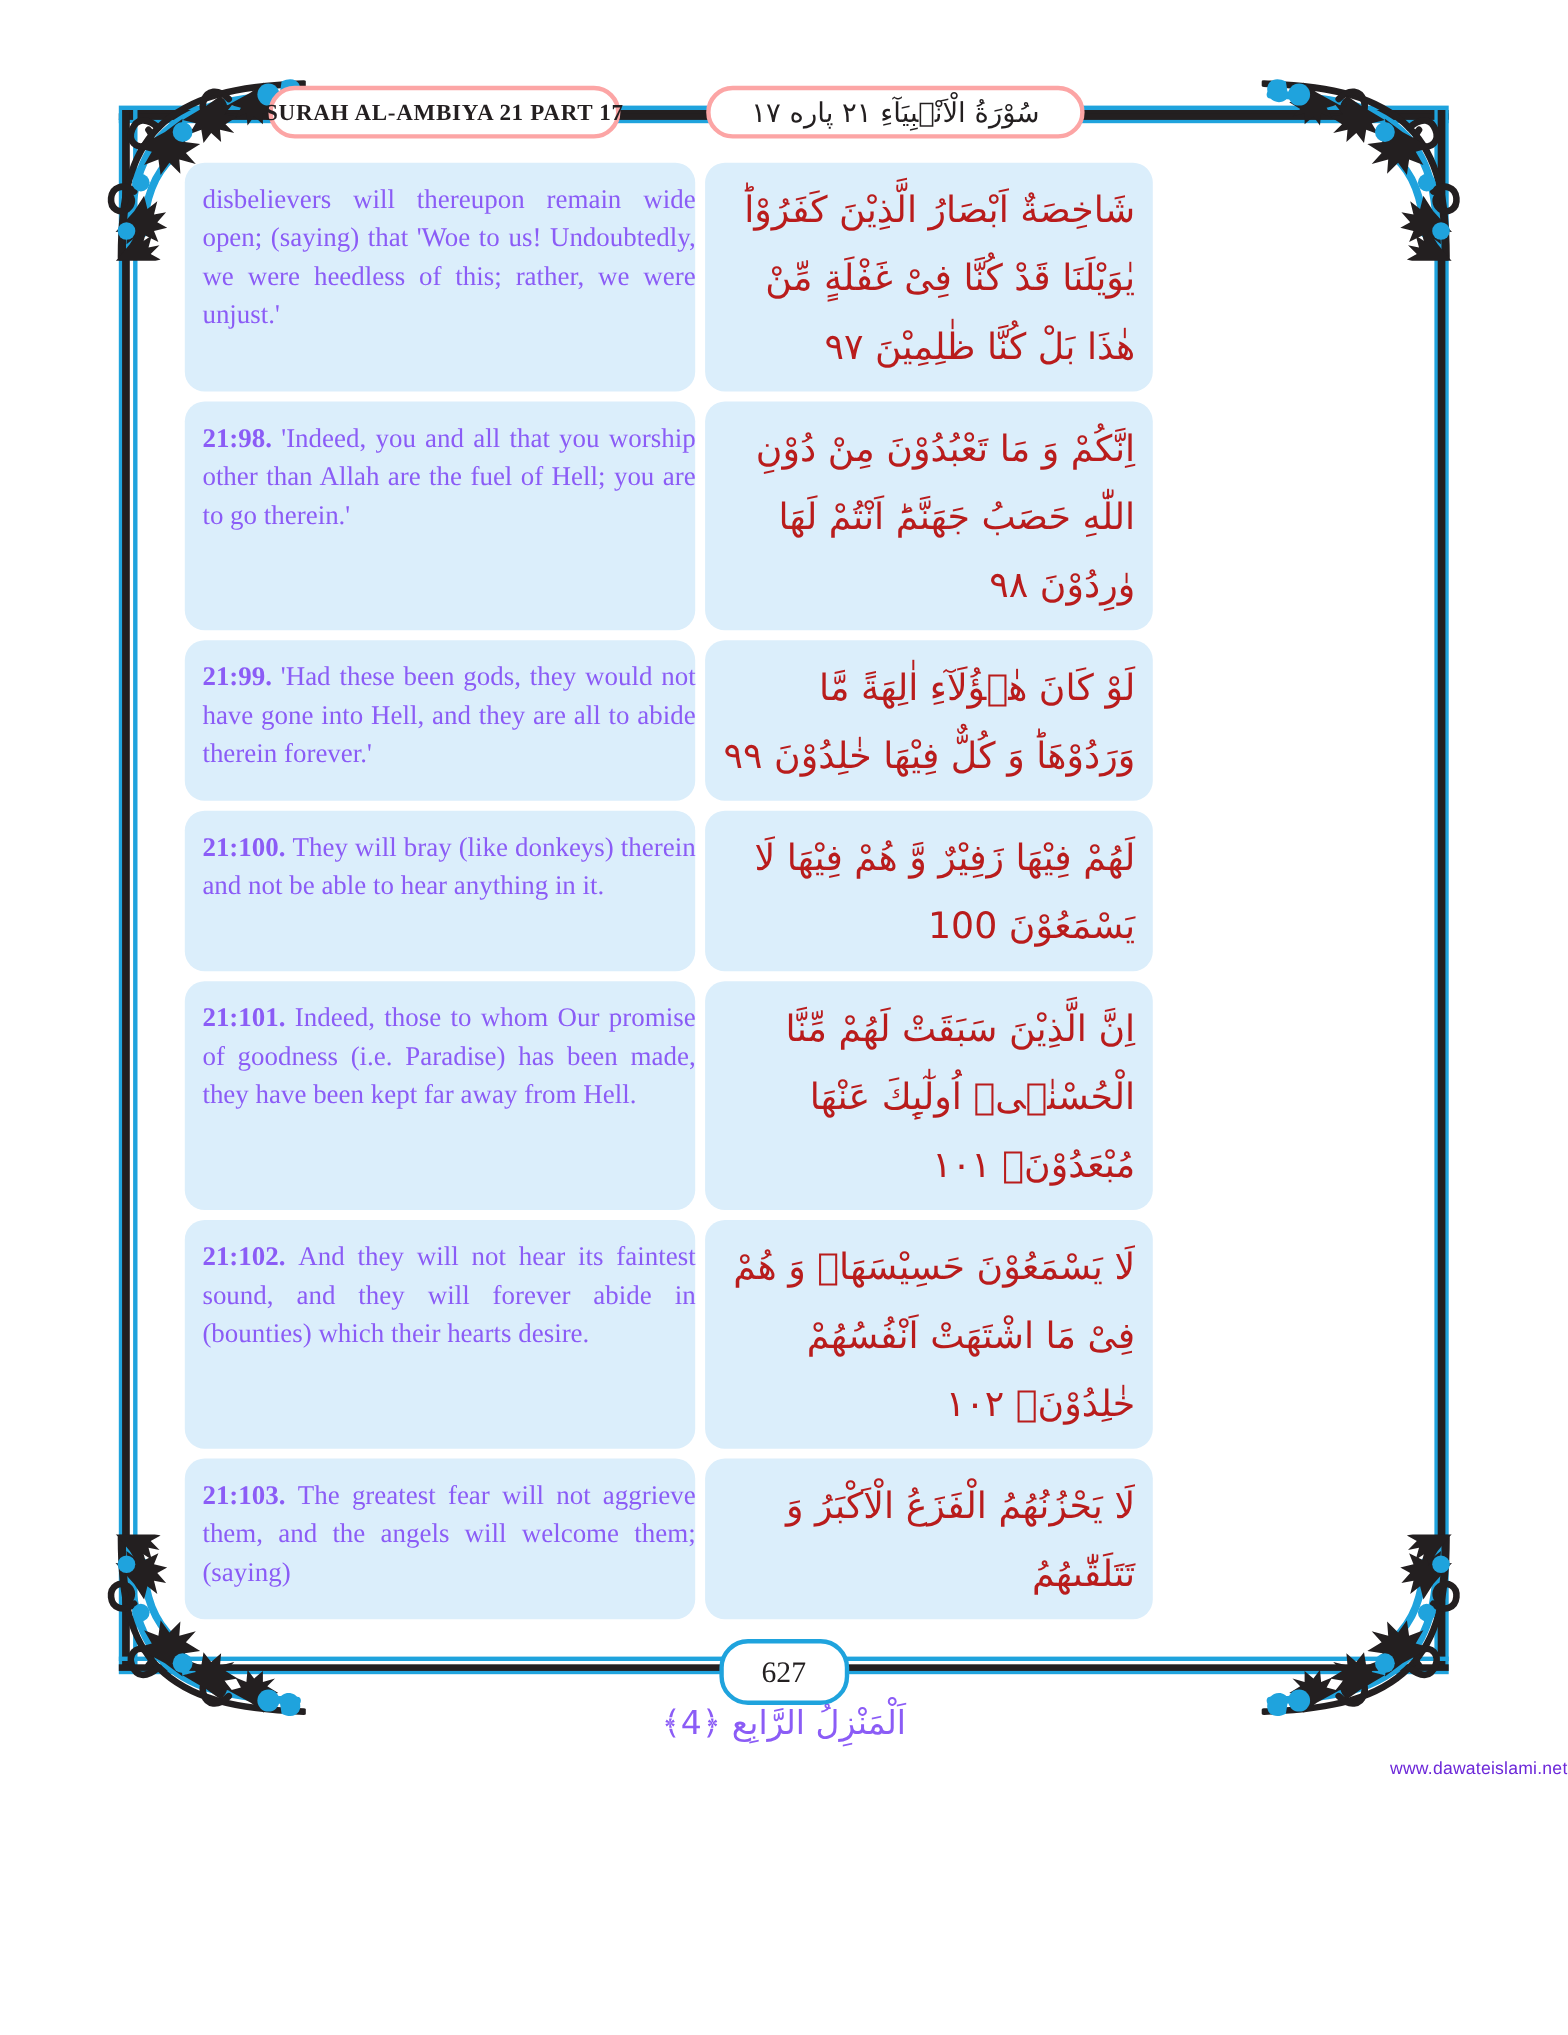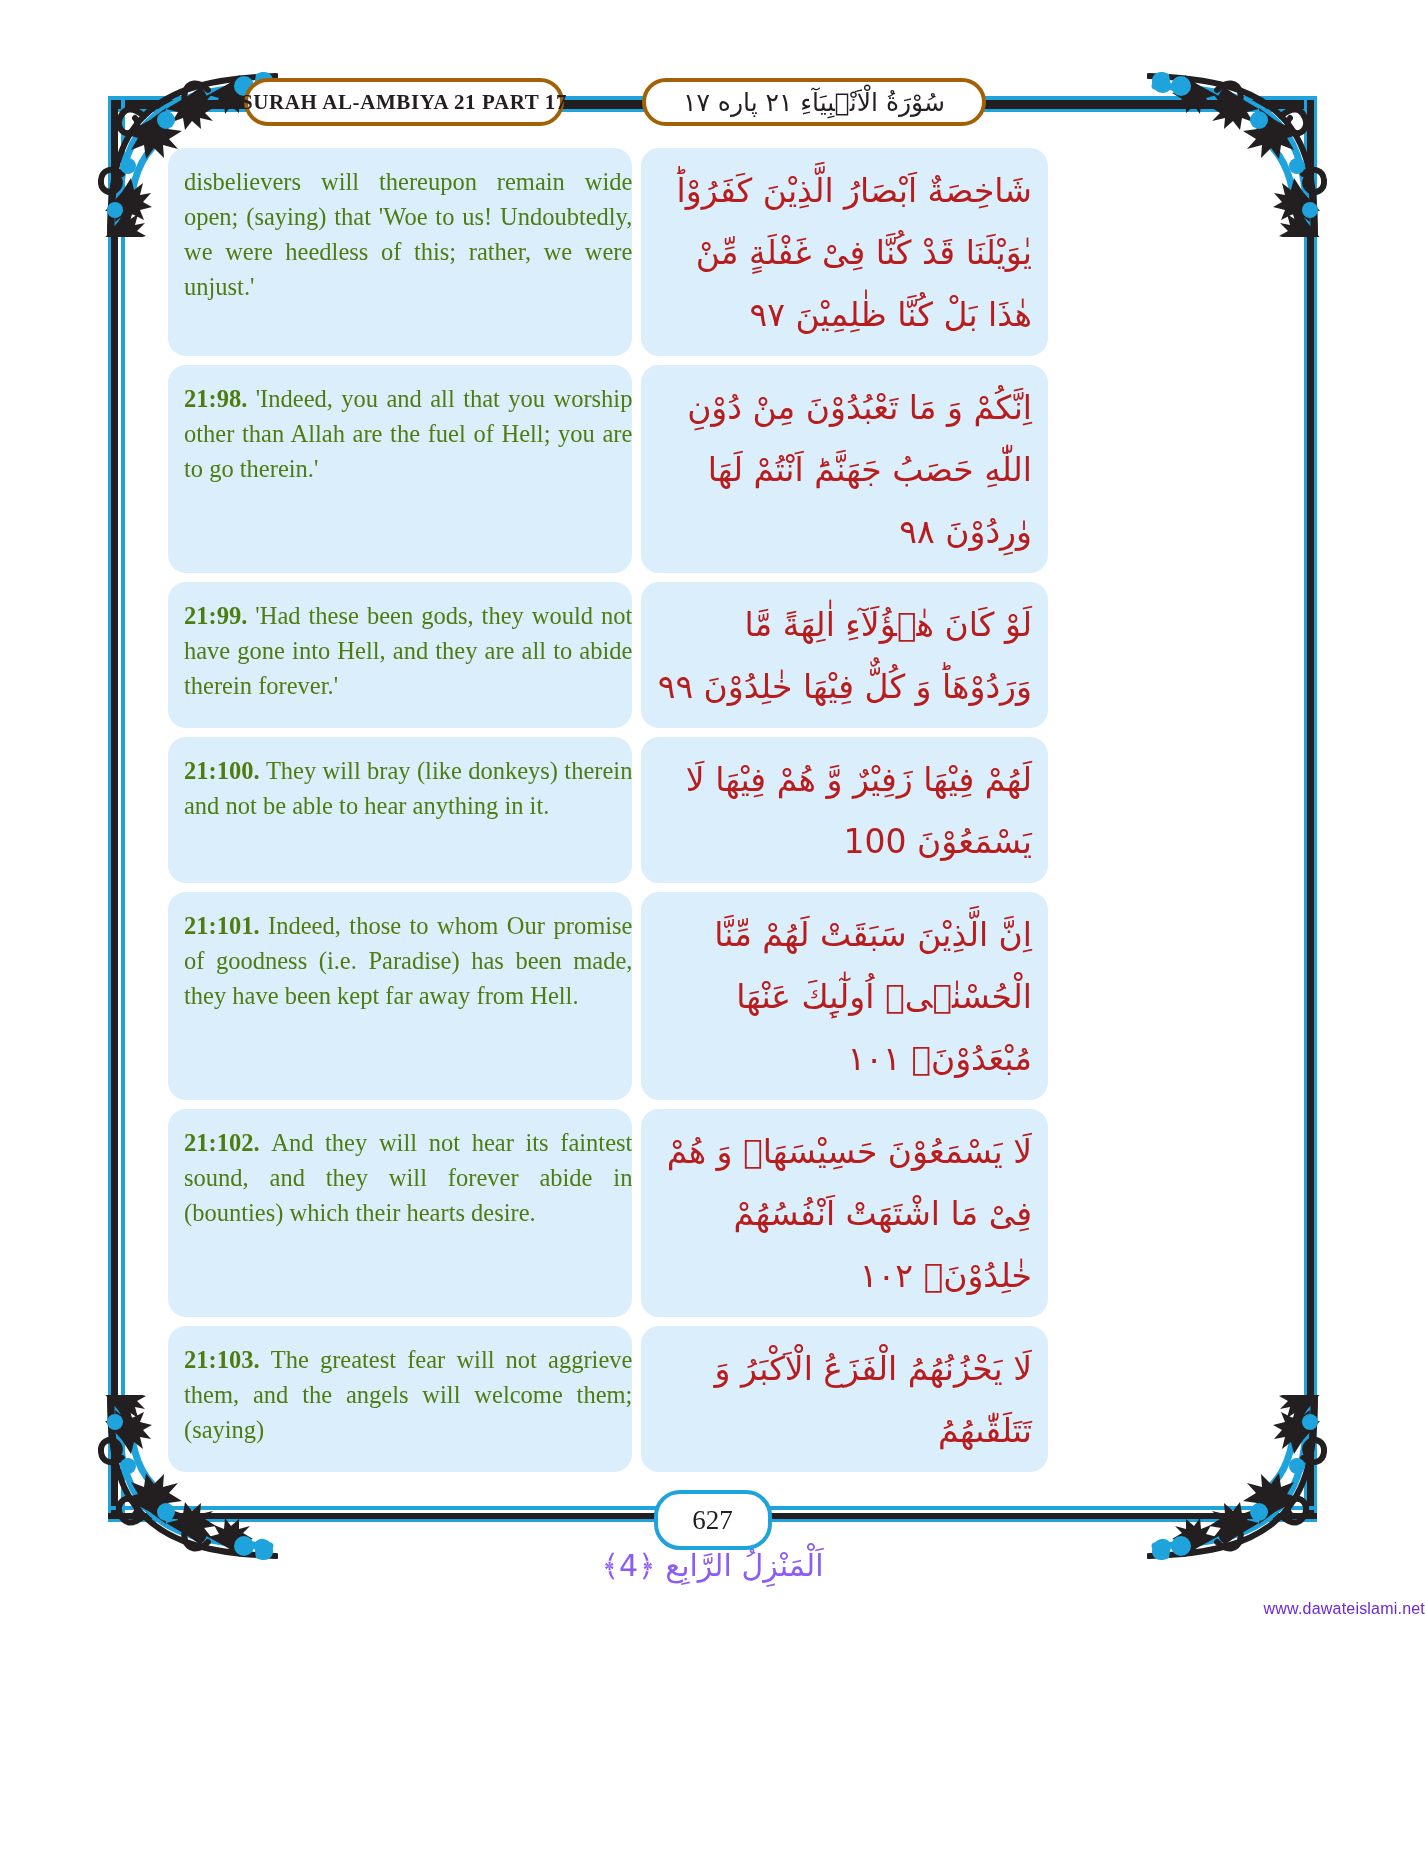--- a/index.html
+++ b/index.html
@@ -87,21 +87,21 @@
     top: 3px;
     height: 6px;
     background: #231f20;
   }
 
   .pill {
     position: absolute;
     top: 0;
     height: 48px;
     background: #ffffff;
-    border: 4px solid #a16207;
+    border: 4px solid #fca5a5;
     border-radius: 26px;
     box-sizing: border-box;
     display: flex;
     align-items: center;
     justify-content: center;
     z-index: 4;
   }
   .pill-left  { left: 136px;  width: 320px; }
   .pill-right { left: 534px;  width: 344px; }
 
@@ -154,21 +154,21 @@
     box-sizing: border-box;
   }
   .panel-en {
     width: 508px;
     padding: 16px 0 14px 16px;
     text-align: justify;
     text-align-last: left;
     font-family: "Liberation Serif", serif;
     font-size: 24.5px;
     line-height: 35px;
-    color: #4d7c0f;
+    color: #8b5cf6;
     hyphens: none;
   }
   .panel-ar {
     width: 443px;
     padding: 12px 16px 10px 16px;
     direction: rtl;
     text-align: right;
     font-family: "DejaVu Sans", sans-serif;
     font-size: 33px;
     line-height: 62px;

